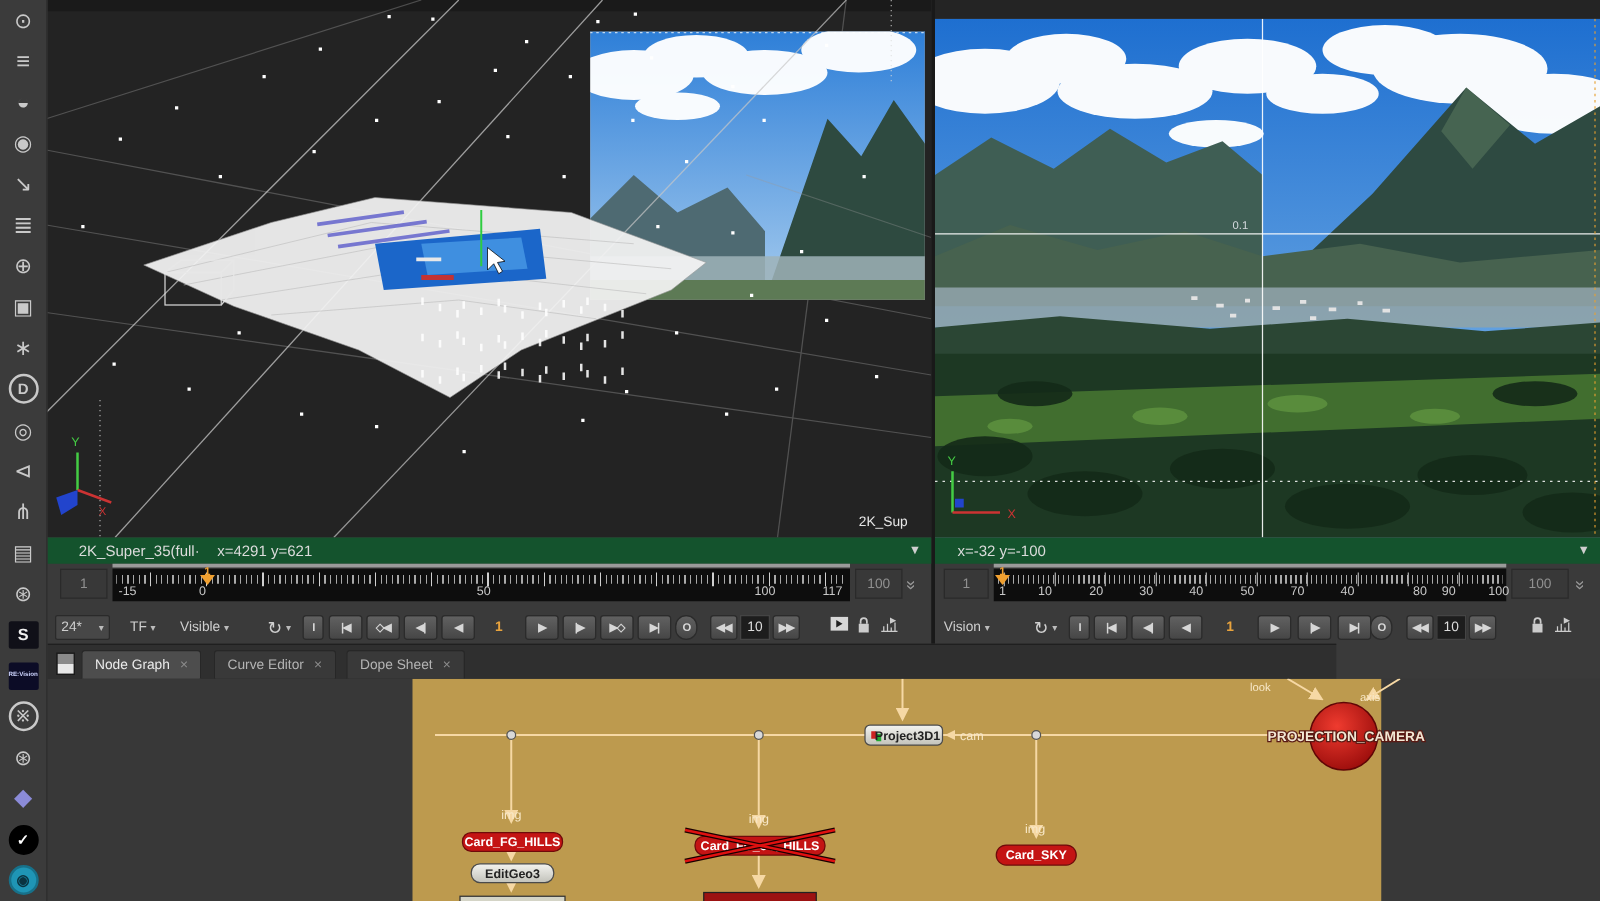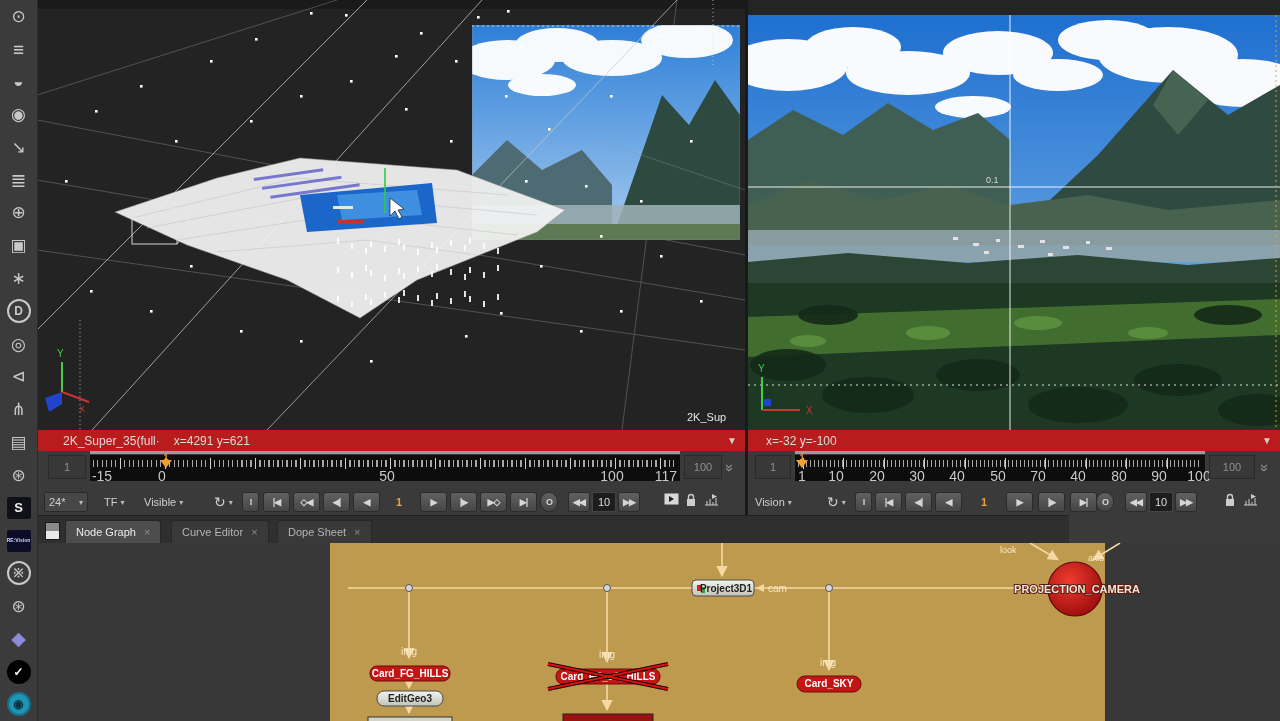--- a/index.html
+++ b/index.html
@@ -16,35 +16,35 @@
   .ticon.badge span{display:flex;align-items:center;justify-content:center;width:24px;height:22px;
          background:#101018;color:#f0f0f0;font-weight:bold;font-size:13px;border-radius:2px;}
   .ticon.badge.tiny span{font-size:5px;background:#0c0c26;color:#cfd6ff;}
   .ticon.purple{color:#8b8bd8;font-size:19px;}
   .ticon.blackfill span{background:#000;border-color:#000;color:#fff;}
   .ticon.tealfill span{background:#1f95b5;border-color:#17718a;color:#0a3340;}
   
   .vdivider{left:745px;top:0;width:3px;height:515px;background:#191919;}
   .rtopstrip{left:748px;top:0;width:532px;height:15px;background:#242424;}
   
-  .infobar{top:430px;height:21px;background:#b91c1c;color:#dcdcdc;font-size:12px;
+  .infobar{top:430px;height:21px;background:#14532d;color:#dcdcdc;font-size:12px;
            display:flex;align-items:center;}
   .infobar .caret{position:absolute;right:8px;color:#cfcfcf;font-size:10px;}
   
   .cachebar{top:451px;height:3px;background:#9a9a9a;}
   .framebox{top:455px;height:24px;background:#342403a00;background:#383838;border:1px solid #2a2a2a;
             color:#909090;font-size:11px;display:flex;align-items:center;justify-content:center;box-sizing:border-box;}
   .ruler{top:455px;height:26px;background:#0d0d0d;}
   .ruler .minor{position:absolute;left:3px;right:3px;top:5px;height:7px;
       background:repeating-linear-gradient(90deg,#a8a8a8 0,#a8a8a8 1px,transparent 1px,transparent 4.5px);}
   .ruler .major{position:absolute;left:3px;right:3px;top:3px;height:11px;
       background:repeating-linear-gradient(90deg,#d0d0d0 0,#d0d0d0 1px,transparent 1px,transparent 45px);}
   .ruler.rright .minor{background:repeating-linear-gradient(90deg,#a8a8a8 0,#a8a8a8 1px,transparent 1px,transparent 4.04px);}
   .ruler.rright .major{background:repeating-linear-gradient(90deg,#d0d0d0 0,#d0d0d0 1px,transparent 1px,transparent 40.4px);}
-  .rlabel{position:absolute;top:13px;font-size:14px;color:#c8c8c8;transform:translateX(-50%);}
+  .rlabel{position:absolute;top:13px;font-size:10px;color:#c8c8c8;transform:translateX(-50%);}
   .ph-label{position:absolute;top:-3px;font-size:9px;color:#f0a030;font-weight:bold;transform:translateX(-50%);}
   .ph-tri{position:absolute;top:5px;width:0;height:0;border-left:6px solid transparent;
           border-right:6px solid transparent;border-top:8px solid #f0a030;transform:translateX(-50%);}
   .chev{font-size:14px;color:#999;transform:rotate(90deg);}
   
   .btn{position:absolute;top:492px;height:20px;background:linear-gradient(#616161,#464646);
        border:1px solid #2b2b2b;border-radius:3px;color:#d6d6d6;font-size:9px;font-weight:bold;
        display:flex;align-items:center;justify-content:center;box-sizing:border-box;letter-spacing:-1px;}
   .combo{position:absolute;top:492px;height:20px;background:#474747;border:1px solid #2a2a2a;border-radius:2px;
        color:#cfcfcf;font-size:11px;display:flex;align-items:center;justify-content:space-between;
@@ -419,21 +419,21 @@
     <div class="minor"></div>
       <div class="major" style="background-position:5px 0;"></div>
     <span class="rlabel" style="left:7px;">1</span>
     <span class="rlabel" style="left:41px;">10</span>
     <span class="rlabel" style="left:82px;">20</span>
     <span class="rlabel" style="left:122px;">30</span>
     <span class="rlabel" style="left:162px;text-align:center;">40</span>
     <span class="rlabel" style="left:203px;">50</span>
     <span class="rlabel" style="left:243px;">70</span>
     <span class="rlabel" style="left:283px;">40</span>
-    <span class="rlabel" style="left:324px;">80</span>
+    <span class="rlabel" style="left:341px;">80</span>
     <span class="rlabel" style="left:364px;">90</span>
     <span class="rlabel" style="left:404px;">100</span>
     <span class="ph-label" style="left:7px;">1</span>
     <div class="ph-tri" style="left:7px;"></div>
   </div>
   <div class="abs framebox" style="left:1209px;width:46px;">100</div>
   <span class="abs chev" style="left:1261px;top:460px;">»</span>
 
   <div class="flatdd" style="left:755px;">
     <span>Vision</span>

